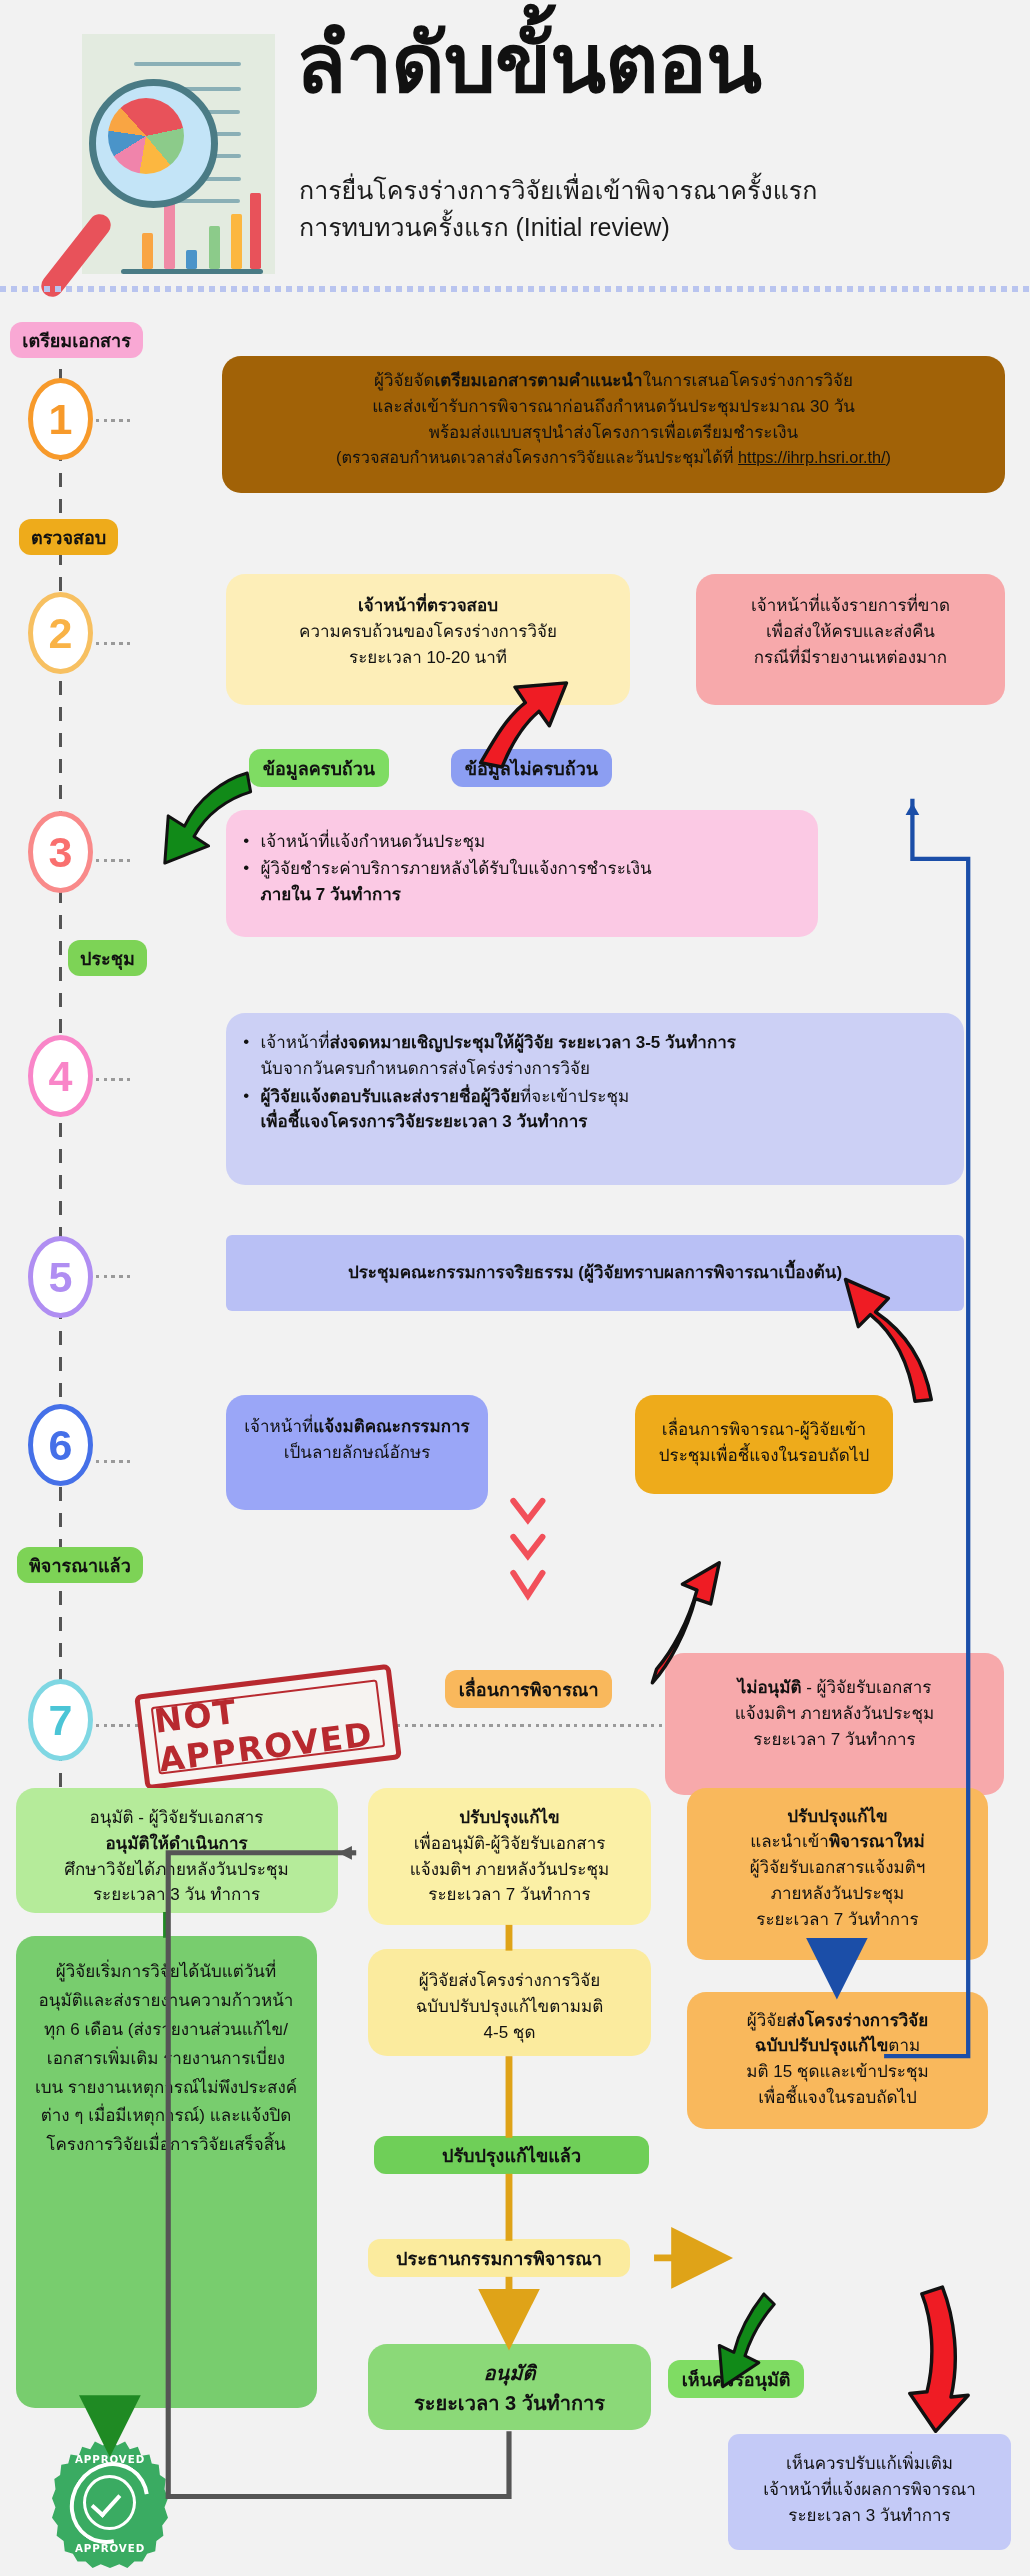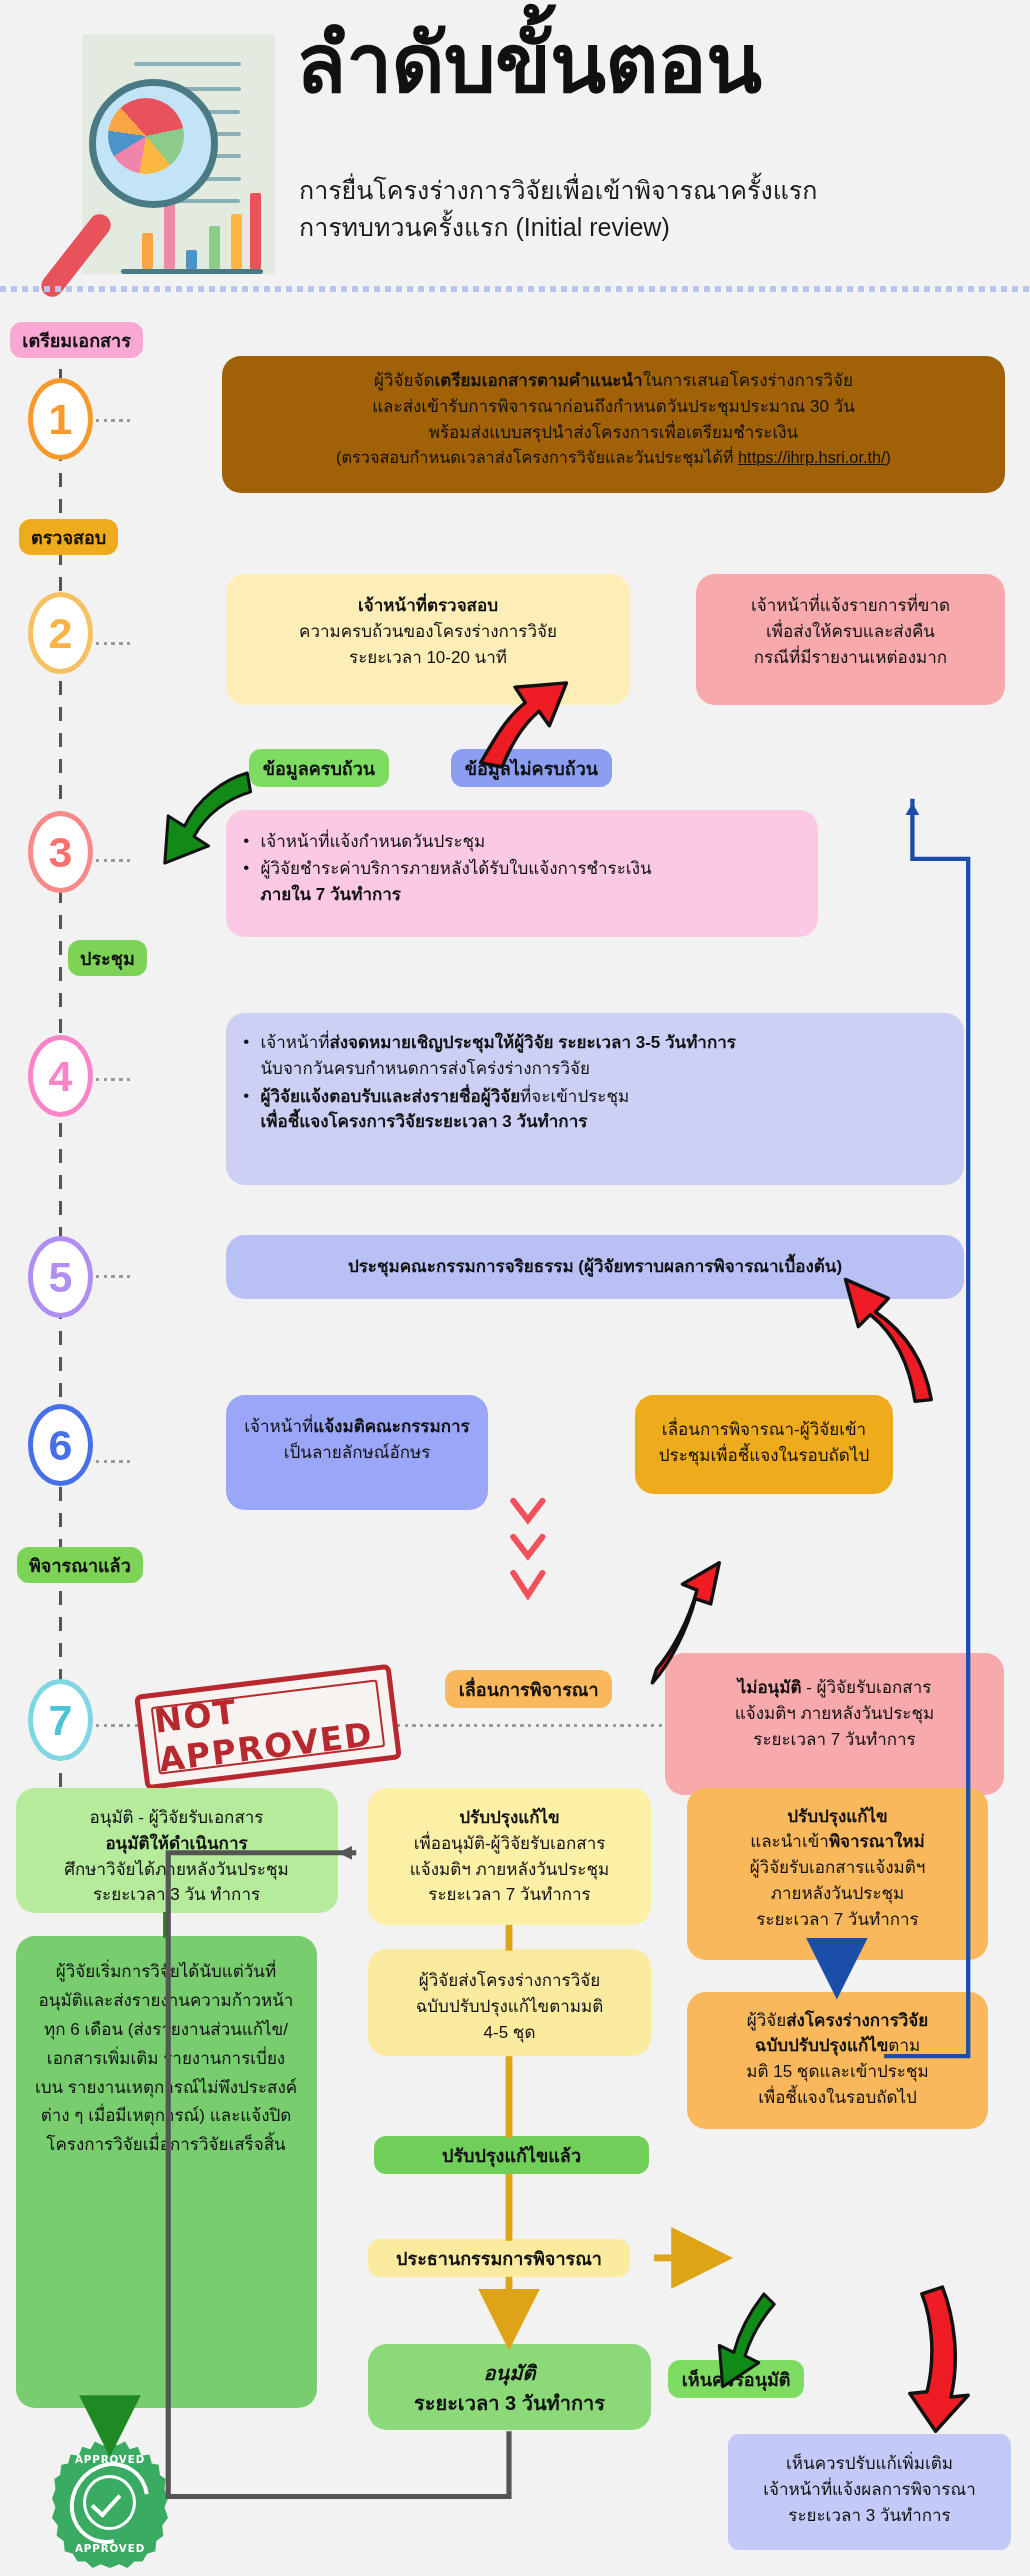--- a/index.html
+++ b/index.html
@@ -265,21 +265,21 @@
         <span>เจ้าหน้าที่</span><span class="b">ส่งจดหมายเชิญประชุมให้ผู้วิจัย ระยะเวลา 3-5 วันทำการ</span><br>
         <span>นับจากวันครบกำหนดการส่งโคร่งร่างการวิจัย</span>
       </li>
       <li>
         <span class="b">ผู้วิจัยแจ้งตอบรับและส่งรายชื่อผู้วิจัย</span><span>ที่จะเข้าประชุม</span><br>
         <span class="b">เพื่อชี้แจงโครงการวิจัยระยะเวลา 3 วันทำการ</span>
       </li>
     </ul>
   </div>
 
-  <div class="box center" style="left:226px; top:1235px; width:738px; height:64px; background:#b9c0f5; display:flex; align-items:center; justify-content:center;">
+  <div class="box center" style="left:226px; top:1235px; width:738px; height:76px; background:#b9c0f5; display:flex; align-items:center; justify-content:center;border-radius:6px;">
     <div class="b">ประชุมคณะกรรมการจริยธรรม (ผู้วิจัยทราบผลการพิจารณาเบื้องต้น)</div>
   </div>
 
   <div class="box center" style="left:226px; top:1395px; width:262px; height:115px; background:#9aa6f7; padding-top:19px;">
     <div>
       <span>เจ้าหน้าที่</span><span class="b">แจ้งมติคณะกรรมการ</span>
     </div>
     <div>เป็นลายลักษณ์อักษร</div>
   </div>
 

